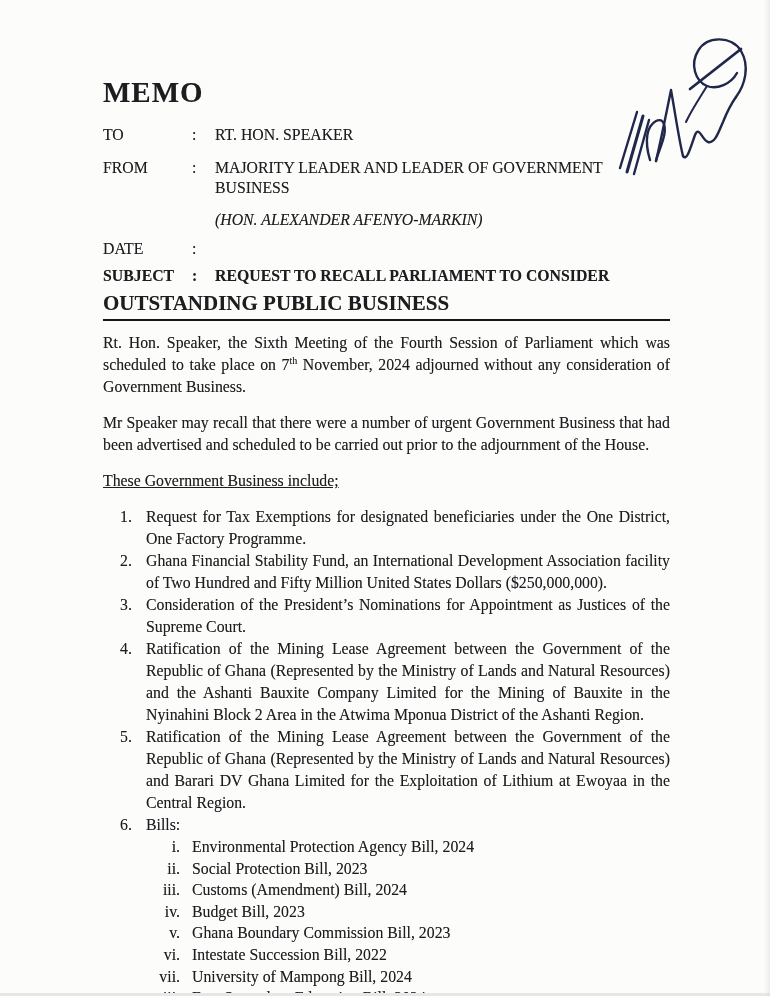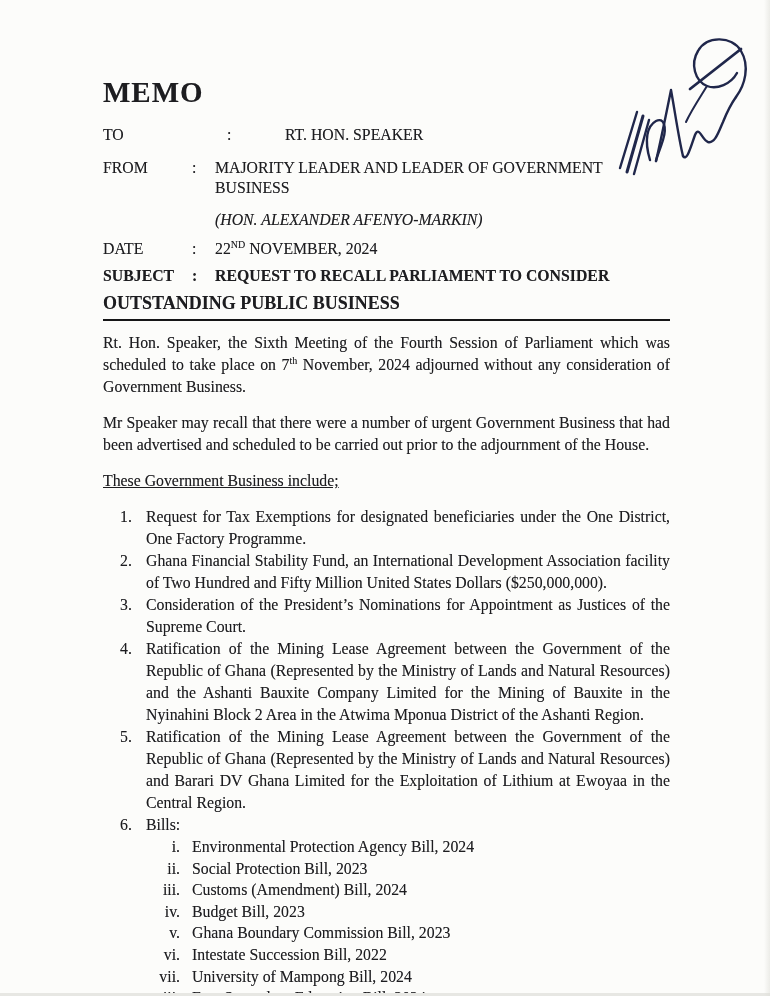--- a/index.html
+++ b/index.html
@@ -28,21 +28,21 @@
     display: grid;
     grid-template-columns: 89px 23px 1fr;
     font-size: 15.8px;
     line-height: 20px;
     margin-bottom: 12px;
   }
   .hdr-row.tight { margin-bottom: 7px; }
   .hdr-row.bold { font-weight: bold; }
   .subject-line2 {
     font-weight: bold;
-    font-size: 18px;
+    font-size: 21px;
     line-height: 20px;
     border-bottom: 2px solid #161617;
     padding-bottom: 6px;
     margin-bottom: 11px;
   }
   .para {
     font-size: 15.8px;
     line-height: 22px;
     text-align: justify;
     margin: 0 0 14px 0;
@@ -94,42 +94,41 @@
     <path d="M52,132 C46,112 49,98 58,93 C66,89 69,99 65,112 C62,122 59,128 58,133"></path>
     <path d="M58,133 C62,116 67,92 73,62 C77,84 81,112 85,128"></path>
     <path d="M85,128 C89,134 93,118 97,107 C101,97 104,112 110,114 C117,116 121,103 125,94 C129,84 133,76 138,69"></path>
     <path d="M138,69 C147,57 152,38 143,23 C134,8 109,7 100,23 C92,36 97,53 109,58 C119,62 133,56 139,45"></path>
     <path d="M143,21 L92,61" stroke-width="2.8"></path>
     <path d="M109,58 C101,71 93,83 88,94" stroke-width="2"></path>
   </svg>
 
   <div class="memo-title">MEMO</div>
 
-  <div class="hdr-row" style="margin-bottom:13px;gap:35px;">
+  <div class="hdr-row" style="margin-bottom:13px;">
     <span>TO</span>
     <span>:</span>
     <span>RT. HON. SPEAKER</span>
   </div>
 
   <div class="hdr-row">
     <span>FROM</span>
     <span>:</span>
     <span>MAJORITY LEADER AND LEADER OF GOVERNMENT BUSINESS</span>
   </div>
 
   <div class="hdr-row" style="margin-bottom:9px;font-style:italic;">
     <span></span>
     <span></span>
     <span>(HON. ALEXANDER AFENYO-MARKIN)</span>
   </div>
 
   <div class="hdr-row tight">
     <span>DATE</span>
     <span>:</span>
-    <span><span>22</span><sup class="sc">ND</sup><span> NOVEMBER, 2024</span></span>
   </div>
 
   <div class="hdr-row bold tight">
     <span>SUBJECT</span>
     <span>:</span>
     <span>REQUEST TO RECALL PARLIAMENT TO CONSIDER</span>
   </div>
 
   <div class="subject-line2">OUTSTANDING PUBLIC BUSINESS</div>
 

